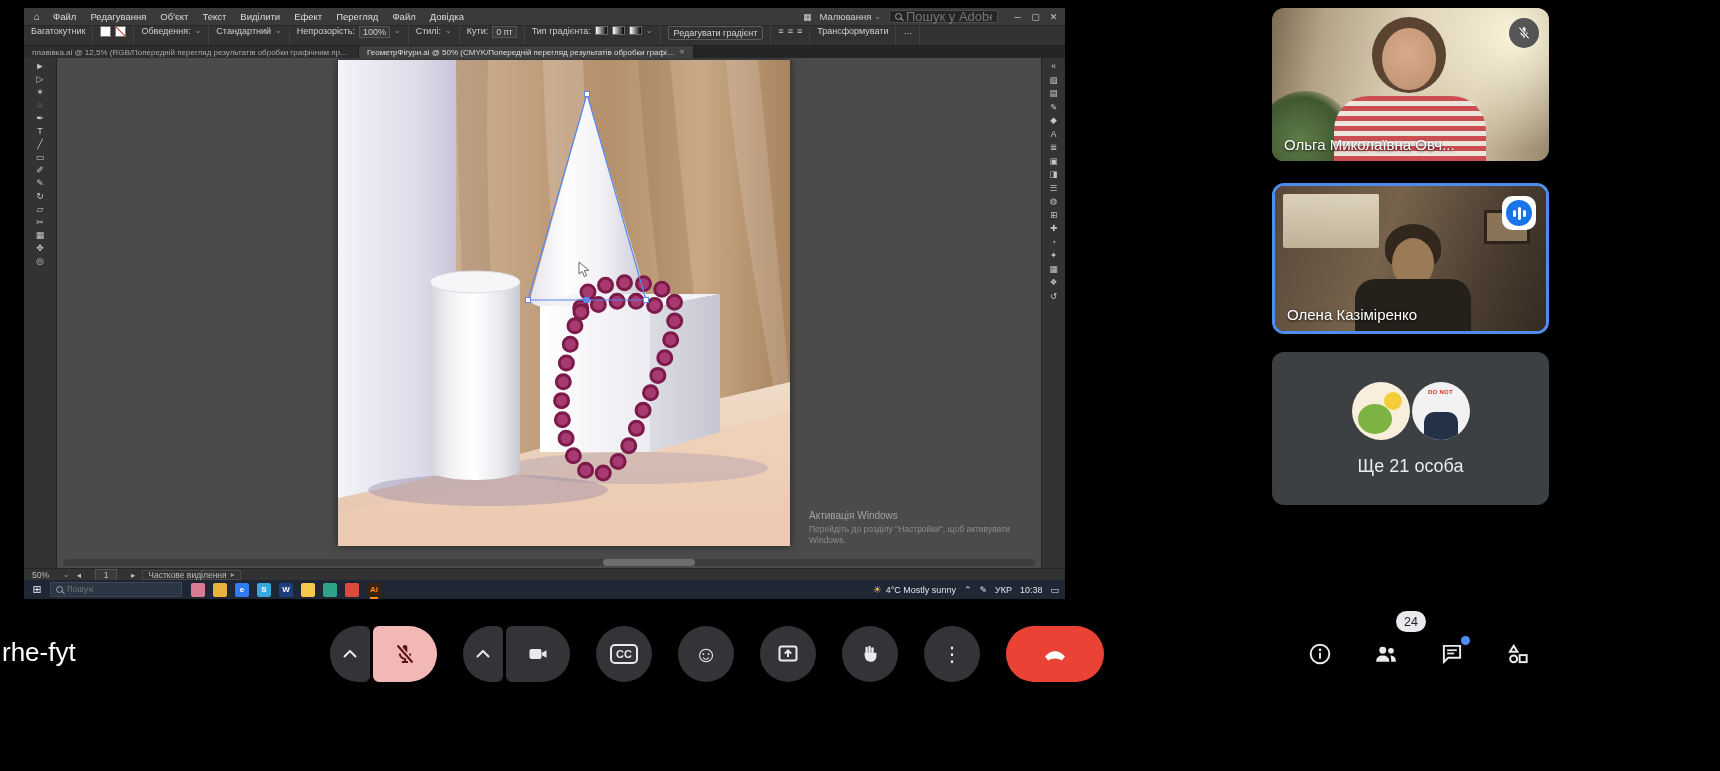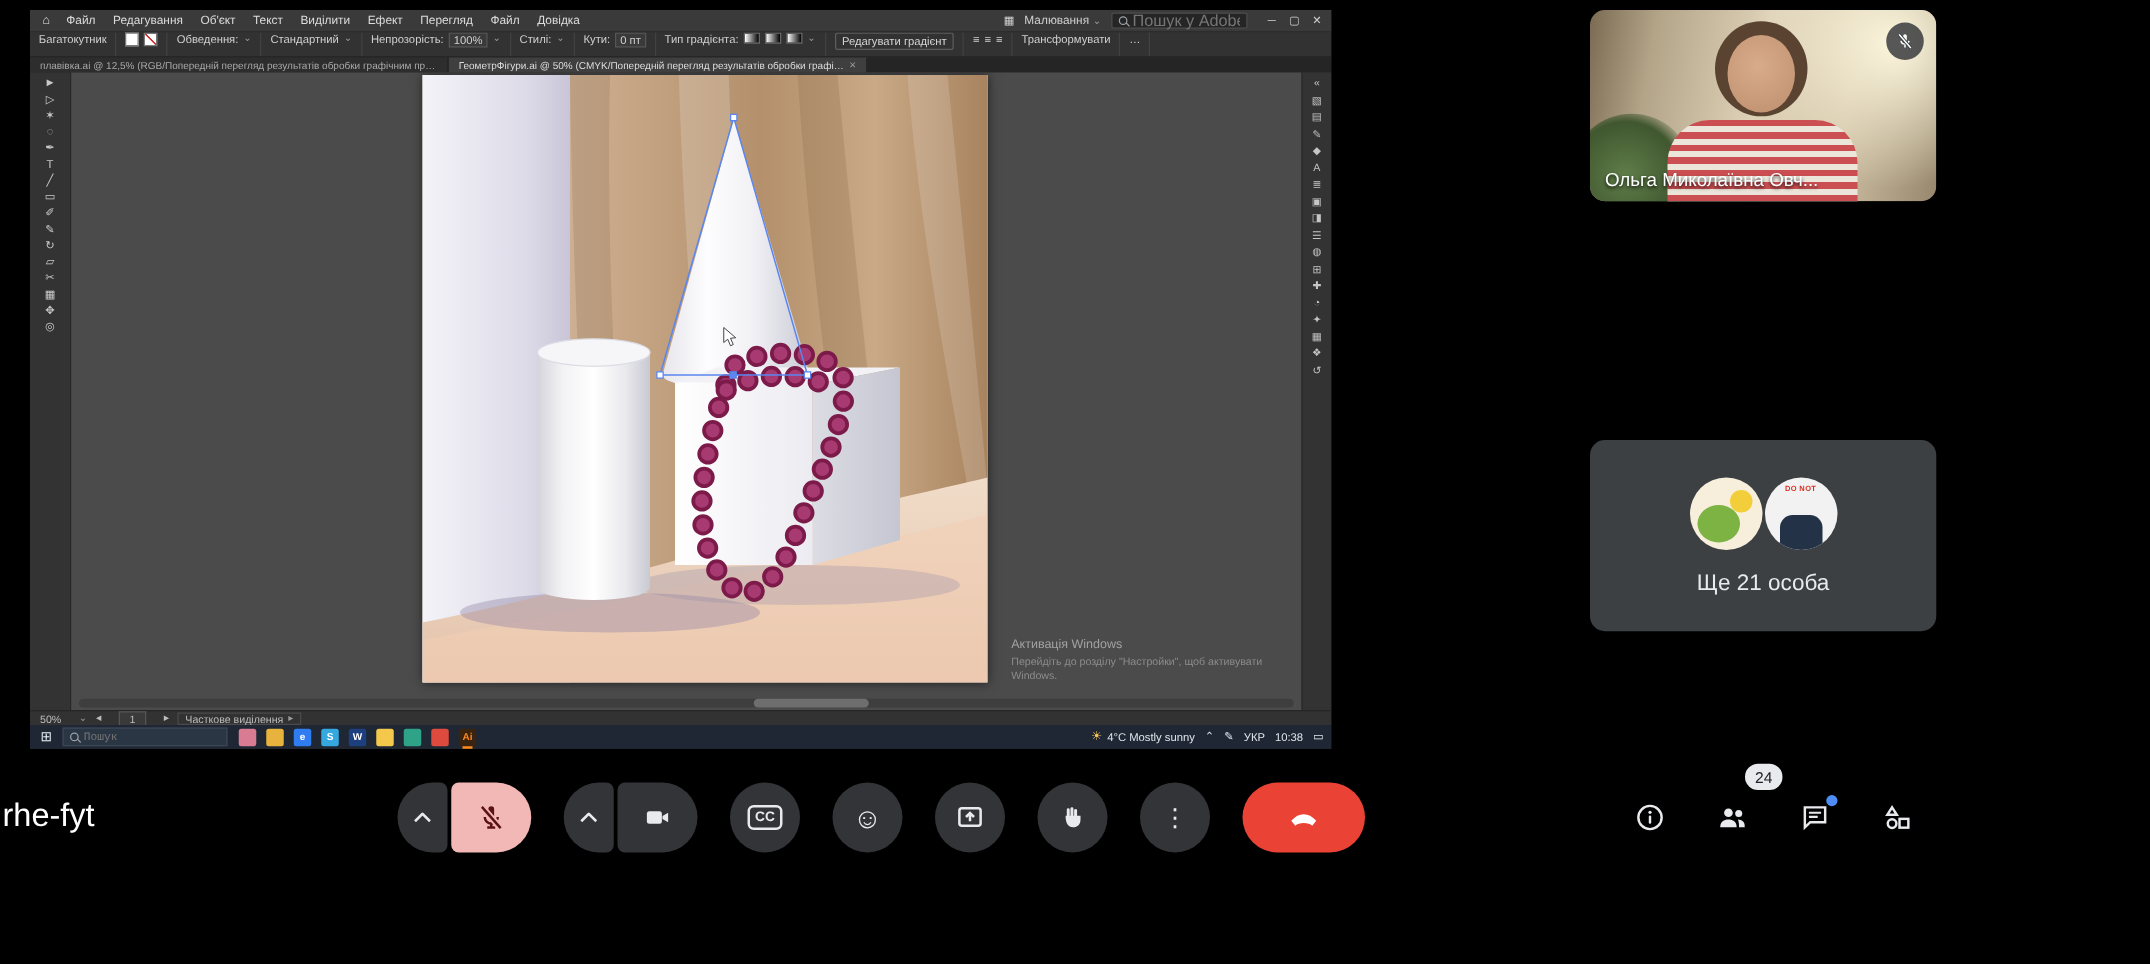--- a/index.html
+++ b/index.html
@@ -105,21 +105,21 @@
   .av1{background:#f7efdc}
   .av1 .g{position:absolute;left:6px;bottom:6px;width:34px;height:30px;border-radius:50%;background:#7cb342}
   .av1 .y{position:absolute;right:8px;top:10px;width:18px;height:18px;border-radius:50%;background:#f2cf3a}
   .av2{background:#f2f2f2}
   .av2 .d{position:absolute;left:12px;bottom:0;width:34px;height:28px;border-radius:10px 10px 0 0;background:#243247}
   .av2 .t{position:absolute;top:7px;left:0;right:0;text-align:center;font-size:6px;font-weight:bold;color:#d93025;letter-spacing:.3px}
   .tile3-label{position:absolute;left:0;right:0;top:104px;text-align:center;color:#e8eaed;font-size:18px}
 
   
   .meet-code{position:absolute;left:2px;top:637px;color:#fff;font-size:26px}
-  .controls{position:absolute;left:318px;top:626px;height:56px;display:flex;align-items:center;gap:26px}
+  .controls{position:absolute;left:330px;top:626px;height:56px;display:flex;align-items:center;gap:26px}
   .pillgroup{display:flex;gap:3px;align-items:center}
   .segchev{width:40px;height:56px;background:#333437;border-radius:28px 6px 6px 28px;display:grid;place-items:center}
   .segmain{width:64px;height:56px;background:#333437;border-radius:6px 28px 28px 6px;display:grid;place-items:center}
   .segmain.muted{background:#f2b8b5}
   .cbtn{width:56px;height:56px;border-radius:50%;background:#333437;display:grid;place-items:center;color:#e8eaed}
   .cc-badge{border:2px solid #e8eaed;border-radius:5px;font-size:11px;font-weight:bold;padding:2px 4px;color:#e8eaed}
   .emoji-glyph{font-size:23px;color:#e8eaed}
   .more-glyph{font-size:20px;color:#e8eaed}
   .endbtn{width:98px;height:56px;border-radius:28px;background:#ea4335;display:grid;place-items:center}
   .right-icons{position:absolute;left:1306px;top:640px;display:flex;gap:38px;align-items:center}
@@ -443,20 +443,37 @@
           <path d="M7.2 11.5 a4.9 4.9 0 0 0 9.6 0"></path>
           <line x1="12" y1="16.4" x2="12" y2="19.5"></line>
         </g>
         <line x1="5" y1="4" x2="19" y2="20" stroke="#3c4043" stroke-width="4"></line>
         <line x1="5" y1="4" x2="19" y2="20" stroke="#fff" stroke-width="1.8"></line>
       </svg>
     </div>
     <div class="tile-name">Ольга Миколаївна Овч...</div>
   </div>
 
+  <div class="tile" id="tile2">
+    <div class="scene2">
+      <div class="window2"></div>
+      <div class="frame2"></div>
+      <div class="hair2"></div>
+      <div class="face2"></div>
+      <div class="body2"></div>
+    </div>
+    <div class="chip-audio">
+      <span class="audio-core">
+          <i></i>
+          <i></i>
+          <i></i>
+        </span>
+    </div>
+    <div class="tile-name">Олена Казіміренко</div>
+  </div>
 
   <div class="tile" id="tile3">
     <div class="avatars">
       <span class="av av1">
           <span class="g"></span>
           <span class="y"></span>
         </span>
       <span class="av av2">
         <span class="t">DO NOT</span>
         <span class="d"></span>

